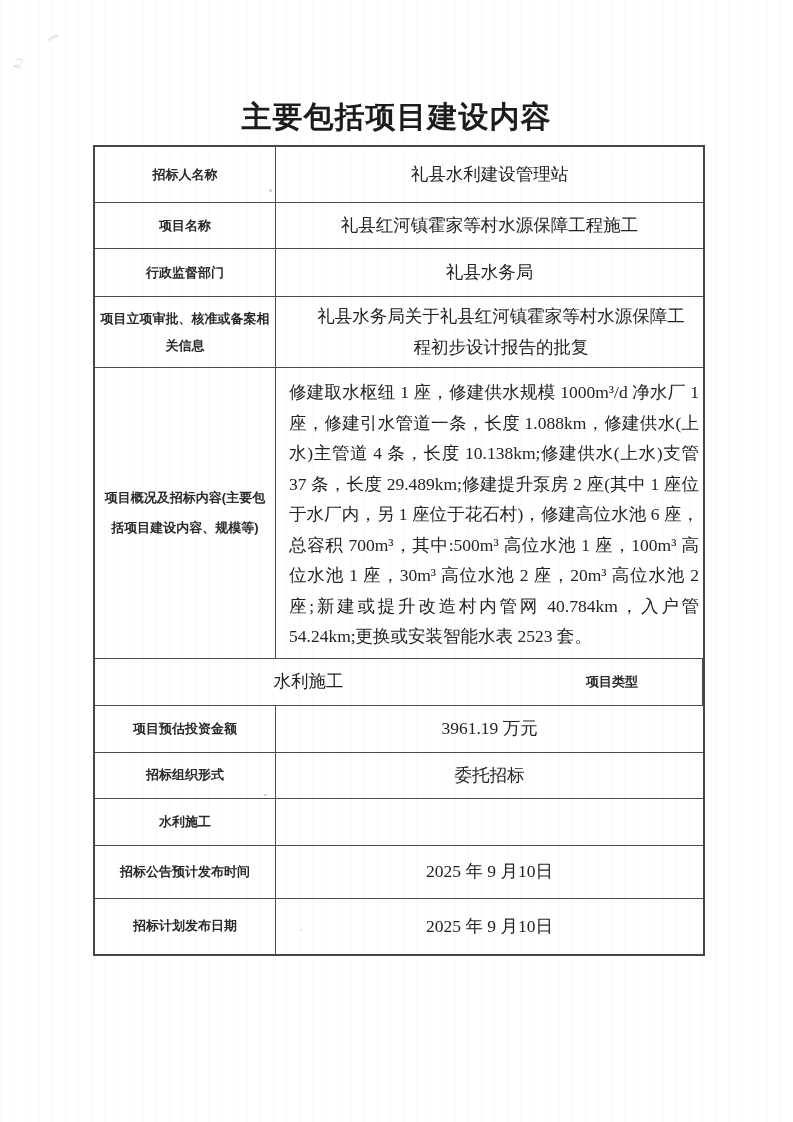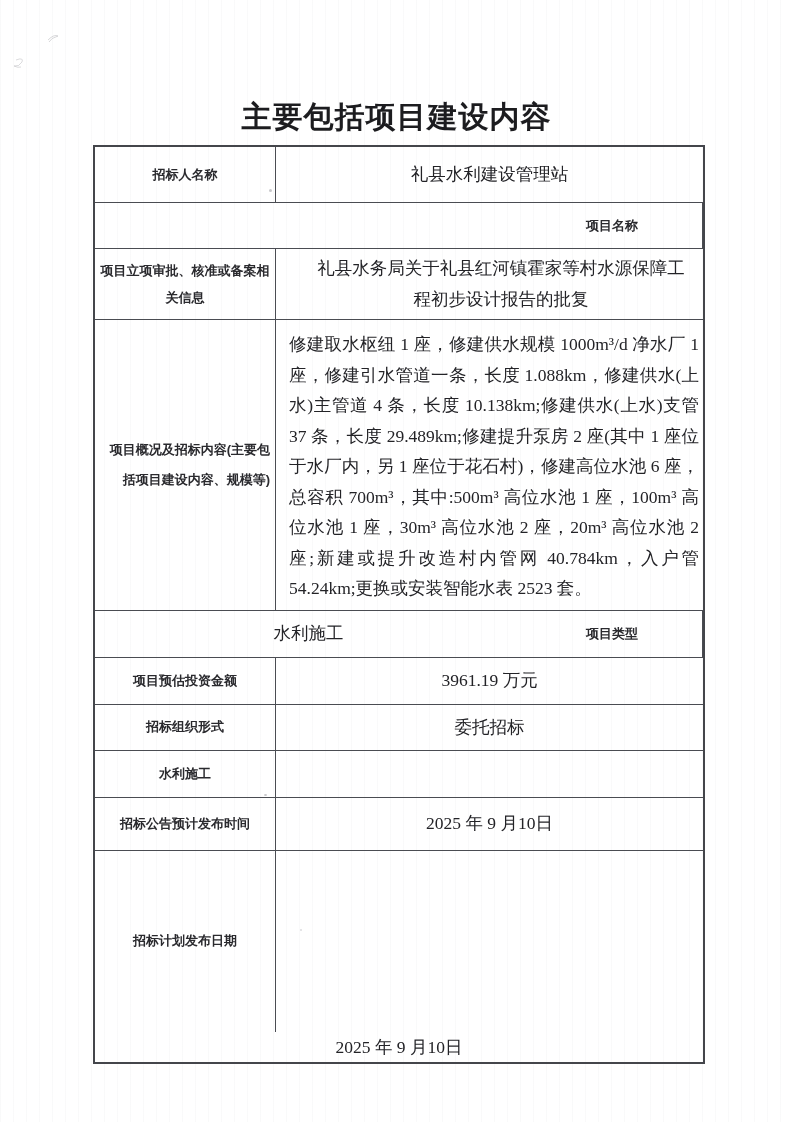--- a/index.html
+++ b/index.html
@@ -43,21 +43,21 @@
     top: 145px;
     width: 612px;
     border: 2px solid #44464b;
     box-sizing: border-box;
   }
   .row {
     display: flex;
     border-bottom: 1.5px solid #4a4c52;
     box-sizing: border-box;
   }
-  .row:last-child { border-bottom: none; flex-direction: column; }
+  .row:last-child { border-bottom: none; }
   .cell {
     display: flex;
     align-items: center;
     justify-content: center;
     box-sizing: border-box;
     text-align: center;
   }
   .cell.label {
     width: 181px;
     flex: 0 0 181px;
@@ -90,21 +90,20 @@
   .row.overview .cell.value {
     justify-content: flex-start;
     align-items: flex-start;
     text-align: justify;
     text-justify: inter-ideograph;
     line-height: 30.5px;
     padding: 9px 4px 6px 13px;
   }
   .row.overview .cell.label {
     line-height: 2.3;
-    text-align: right;
   }
   
   .scan-marks {
     position: absolute;
     top: 0; left: 0;
     pointer-events: none;
   }
   .speck {
     position: absolute;
     width: 3px; height: 3px;
@@ -125,22 +124,27 @@
 
   <div class="bid-table">
 
     <div class="row h56">
       <div class="cell label">招标人名称</div>
       <div class="cell value">礼县水利建设管理站</div>
     </div>
 
     <div class="row h46">
       <div class="cell label">项目名称</div>
+      <div class="cell value">礼县红河镇霍家等村水源保障工程施工</div>
     </div>
 
+    <div class="row h48">
+      <div class="cell label">行政监督部门</div>
+      <div class="cell value">礼县水务局</div>
+    </div>
 
     <div class="row h71">
       <div class="cell label">项目立项审批、核准或备案相关信息</div>
       <div class="cell value">礼县水务局关于礼县红河镇霍家等村水源保障工程初步设计报告的批复</div>
     </div>
 
     <div class="row h247 overview">
       <div class="cell label">项目概况及招标内容(主要包括项目建设内容、规模等)</div>
       <div class="cell value">修建取水枢纽 1 座，修建供水规模 1000m³/d 净水厂 1 座，修建引水管道一条，长度 1.088km，修建供水(上水)主管道 4 条，长度 10.138km;修建供水(上水)支管 37 条，长度 29.489km;修建提升泵房 2 座(其中 1 座位于水厂内，另 1 座位于花石村)，修建高位水池 6 座，总容积 700m³，其中:500m³ 高位水池 1 座，100m³ 高位水池 1 座，30m³ 高位水池 2 座，20m³ 高位水池 2 座;新建或提升改造村内管网 40.784km，入户管 54.24km;更换或安装智能水表 2523 套。</div>
     </div>

